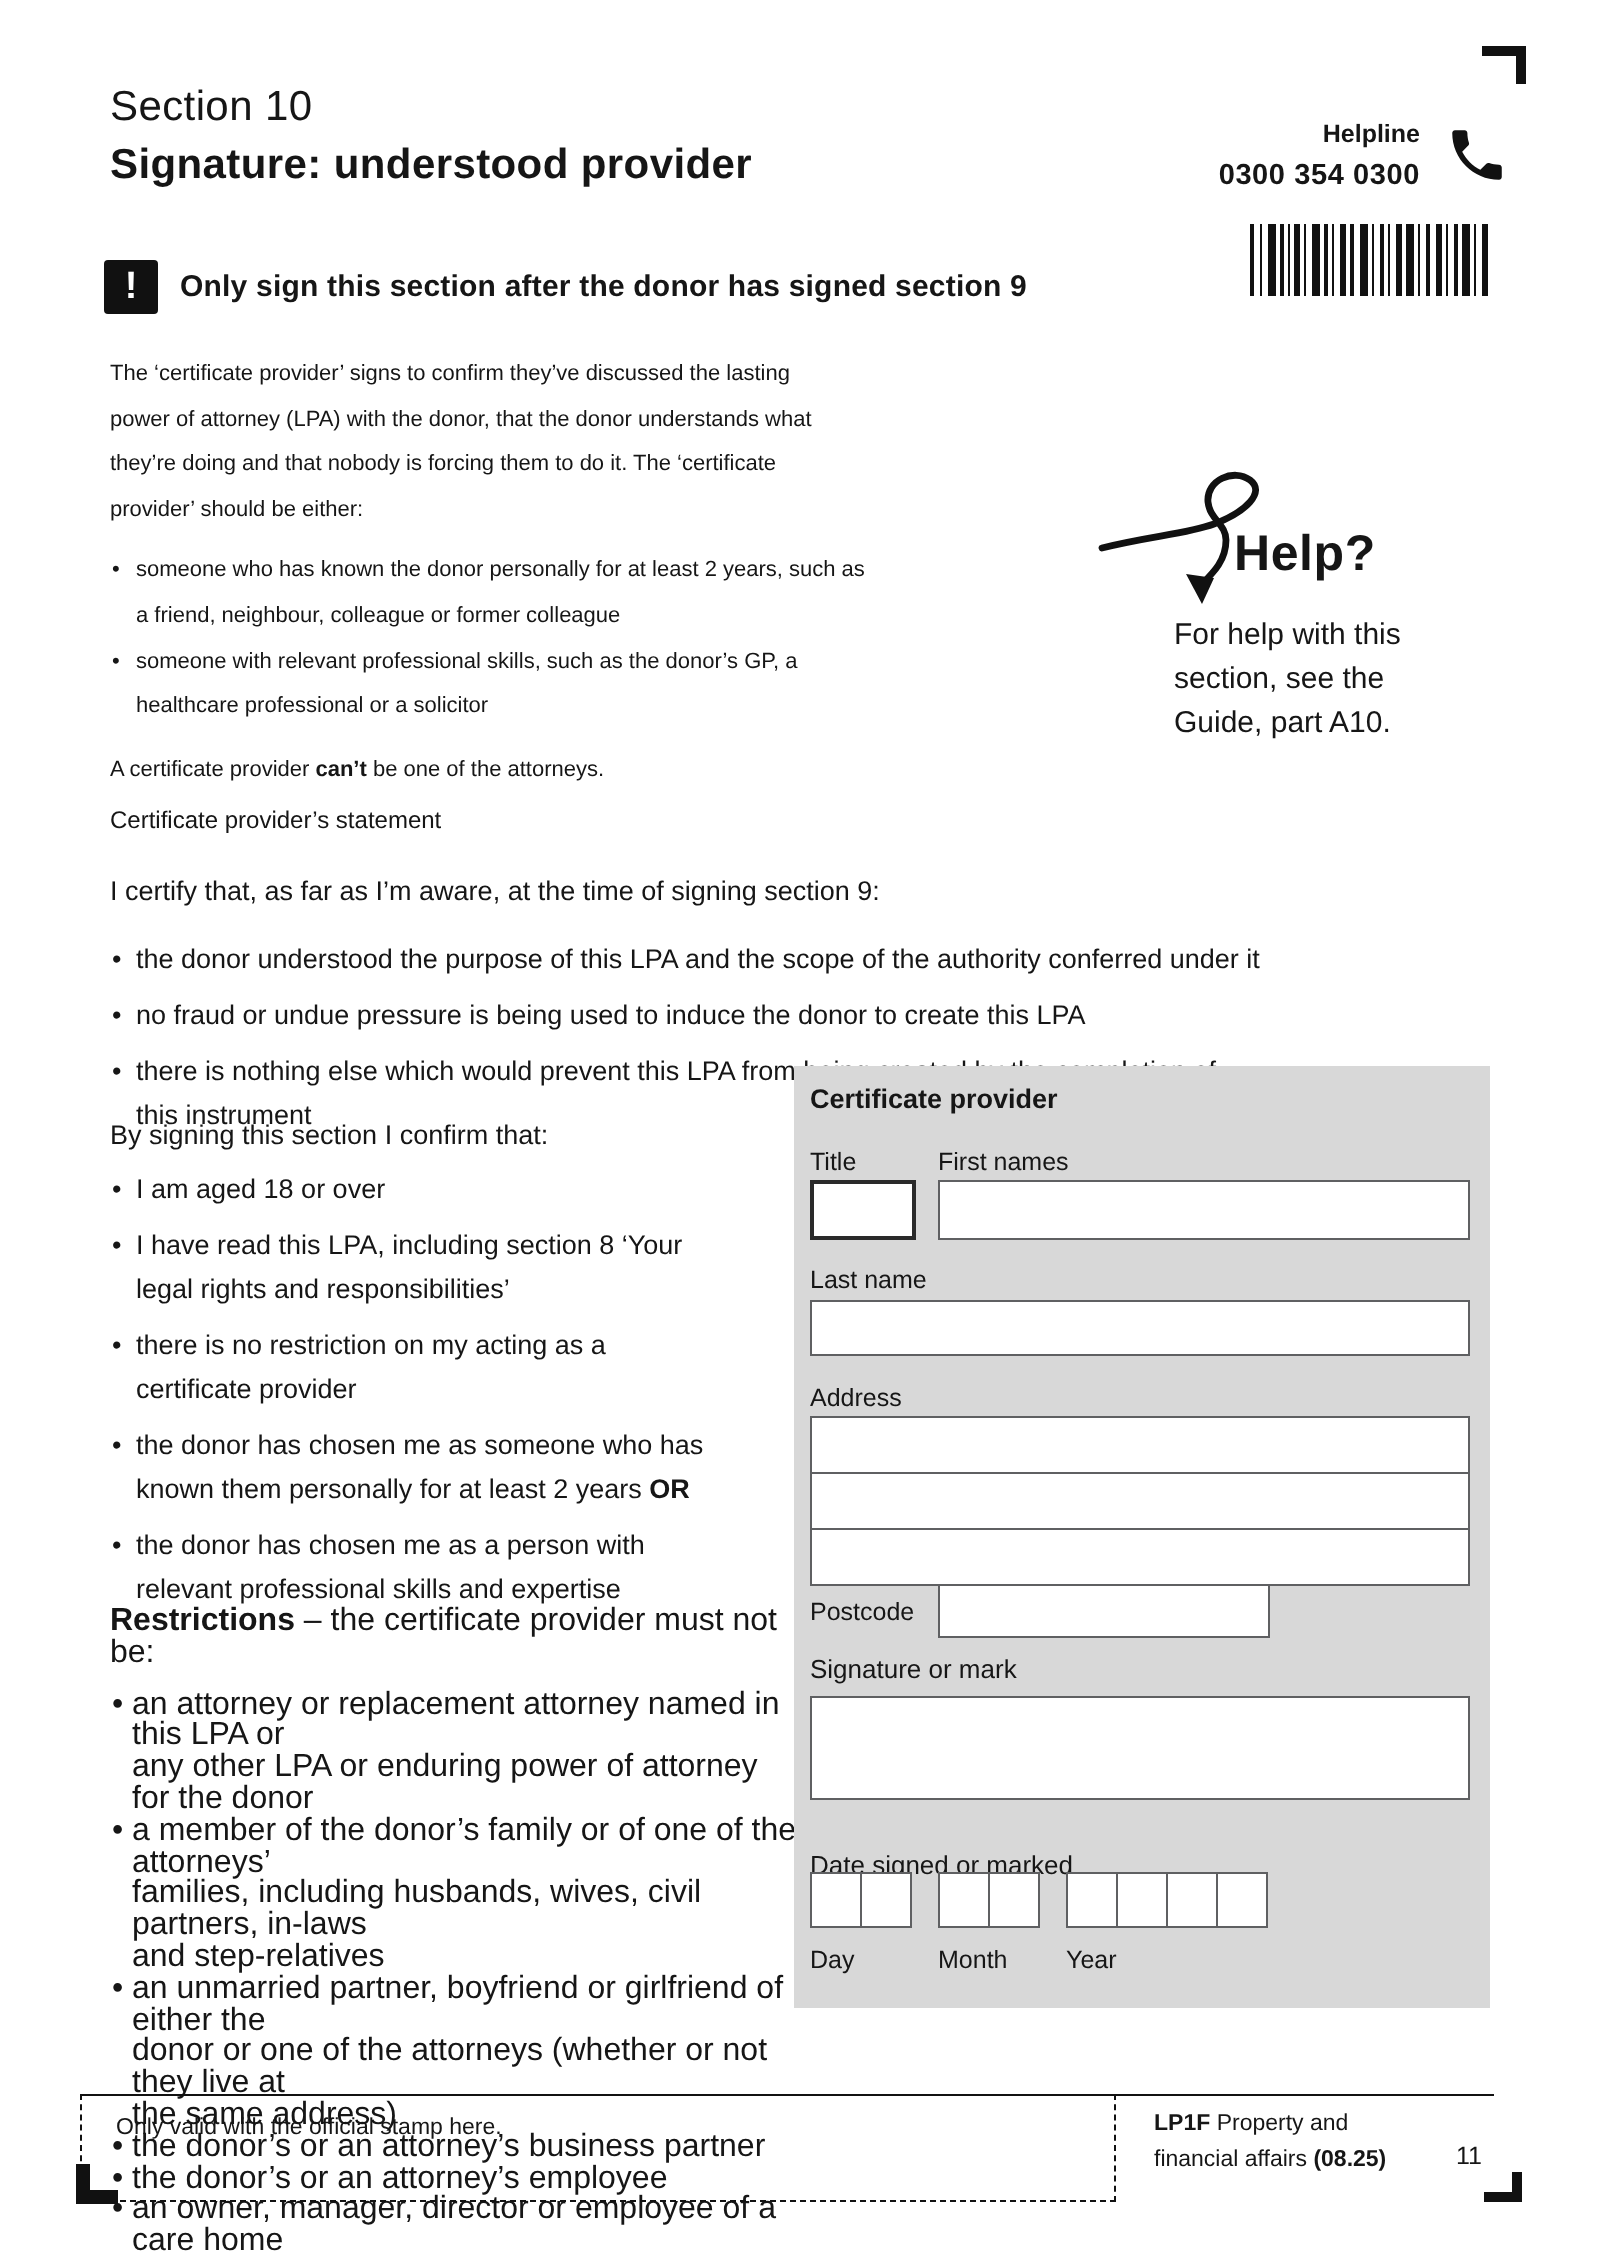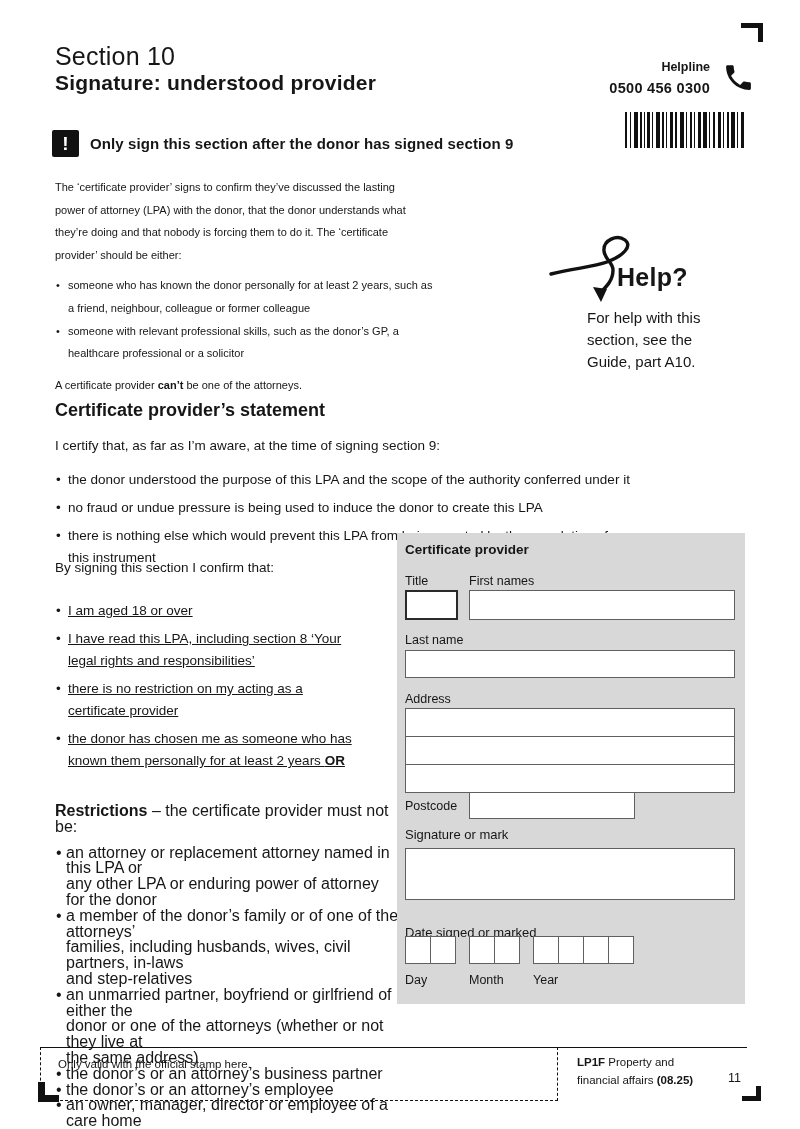--- a/index.html
+++ b/index.html
@@ -3,21 +3,21 @@
 <meta charset="utf-8">
 <style>
   * { margin:0; padding:0; box-sizing:border-box; }
   html,body { background:#ffffff; }
   body { font-family:"Liberation Sans", sans-serif; color:#161616; }
   .page { position:relative; width:800px; height:1129px; background:#fff; margin:0 auto; overflow:hidden; }
 
   .pre { white-space:pre-line; }
 
   
-  .section-label { position:absolute; left:55px; top:42px; font-size:25px; font-weight:400; letter-spacing:.2px; }
+  .section-label { position:absolute; left:55px; top:42px; font-size:21px; font-weight:400; letter-spacing:.2px; }
   .page-title { position:absolute; left:55px; top:71px; font-size:21px; font-weight:700; letter-spacing:.2px; }
 
   .helpline { position:absolute; left:520px; top:60px; width:190px; text-align:right; }
   .helpline .hl-label { font-size:12.5px; font-weight:700; }
   .helpline .hl-number { font-size:14.5px; font-weight:700; margin-top:6px; letter-spacing:.3px; }
   .phone-icon { position:absolute; left:722px; top:61px; width:33px; height:33px; }
 
   .corner { position:absolute; }
   .corner-tr { left:741px; top:23px; width:22px; height:19px; border-top:5px solid #111; border-right:5px solid #111; }
   .corner-bl { left:38px; top:1082px; width:21px; height:20px; border-left:7px solid #111; border-bottom:7px solid #111; }
@@ -39,28 +39,28 @@
   .intro ul { margin-top:8px; }
   .intro .note { margin-top:9px; }
 
   
   .help-arrow { position:absolute; left:549px; top:234px; }
   .help-title { position:absolute; left:617px; top:263px; font-size:25px; font-weight:700; letter-spacing:.3px; }
   .help-text  { position:absolute; left:587px; top:307px; width:150px; font-size:15px; line-height:22px; }
 
   
   .statement { position:absolute; left:55px; top:399px; width:705px; font-size:13.5px; line-height:22px; }
-  .statement h2 { font-size:18px; font-weight:700; }
+  .statement h2 { font-size:12px; font-weight:400; }
   .statement .s-intro { margin-top:14px; }
   .statement ul { margin-top:12px; }
   .statement li + li { margin-top:6px; }
 
   
   .confirm { position:absolute; left:55px; top:557px; width:338px; font-size:13.5px; line-height:22px; }
-  .confirm ul { margin-top:21px;text-decoration:underline; }
+  .confirm ul { margin-top:5px; }
   .confirm li + li { margin-top:6px; }
 
   
   .restrictions { position:absolute; left:55px; top:803px; width:345px; font-size:16px; line-height:15.8px; }
   .restrictions ul { margin-top:10px; }
   .restrictions ul.b li { padding-left:11px; }
 
   
   .panel { position:absolute; left:397px; top:533px; width:348px; height:471px; background:#d8d8d8; }
   .panel .p-title { position:absolute; left:8px; top:9px; font-size:13.5px; font-weight:700; }
@@ -87,21 +87,21 @@
 </head>
 <body>
 
 <div class="page">
 
   <div class="section-label">Section 10</div>
   <h1 class="page-title">Signature: understood provider</h1>
 
   <div class="helpline">
     <div class="hl-label">Helpline</div>
-    <div class="hl-number">0500 456 0300</div>
+    <div class="hl-number">0300 354 0300</div>
   </div>
   <svg class="phone-icon" viewBox="0 0 24 24">
     <path fill="#111" d="M6.62 10.79c1.44 2.83 3.76 5.14 6.59 6.59l2.2-2.21c.27-.27.67-.36 1.02-.24 1.12.37 2.33.57 3.57.57.55 0 1 .45 1 1V20c0 .55-.45 1-1 1-9.39 0-17-7.61-17-17 0-.55.45-1 1-1h3.5c.55 0 1 .45 1 1 0 1.25.2 2.45.57 3.57.11.35.03.74-.25 1.02l-2.2 2.2z"></path>
   </svg>
   <div class="corner corner-tr"></div>
 
   <svg class="barcode" width="120" height="36" viewBox="0 0 120 36">
     <g fill="#111">
       <rect x="0" width="2" height="36"></rect>
         <rect x="5" width="1" height="36"></rect>
@@ -174,20 +174,22 @@
   <div class="confirm">
     <p>By signing this section I confirm that:</p>
     <ul class="b">
       <li><span class="pre">I am aged 18 or over</span></li>
       <li><span class="pre">I have read this LPA, including section 8 ‘Your
 legal rights and responsibilities’</span></li>
       <li><span class="pre">there is no restriction on my acting as a
 certificate provider</span></li>
       <li><span class="pre">the donor has chosen me as someone who has
 known them personally for at least 2 years </span><strong>OR</strong></li>
+      <li><span class="pre">the donor has chosen me as a person with
+relevant professional skills and expertise</span></li>
     </ul>
   </div>
 
   <div class="restrictions">
     <p><strong>Restrictions</strong><span> – the certificate provider must not be:</span></p>
     <ul class="b">
       <li><span class="pre">an attorney or replacement attorney named in this LPA or
 any other LPA or enduring power of attorney for the donor</span></li>
       <li><span class="pre">a member of the donor’s family or of one of the attorneys’
 families, including husbands, wives, civil partners, in-laws

